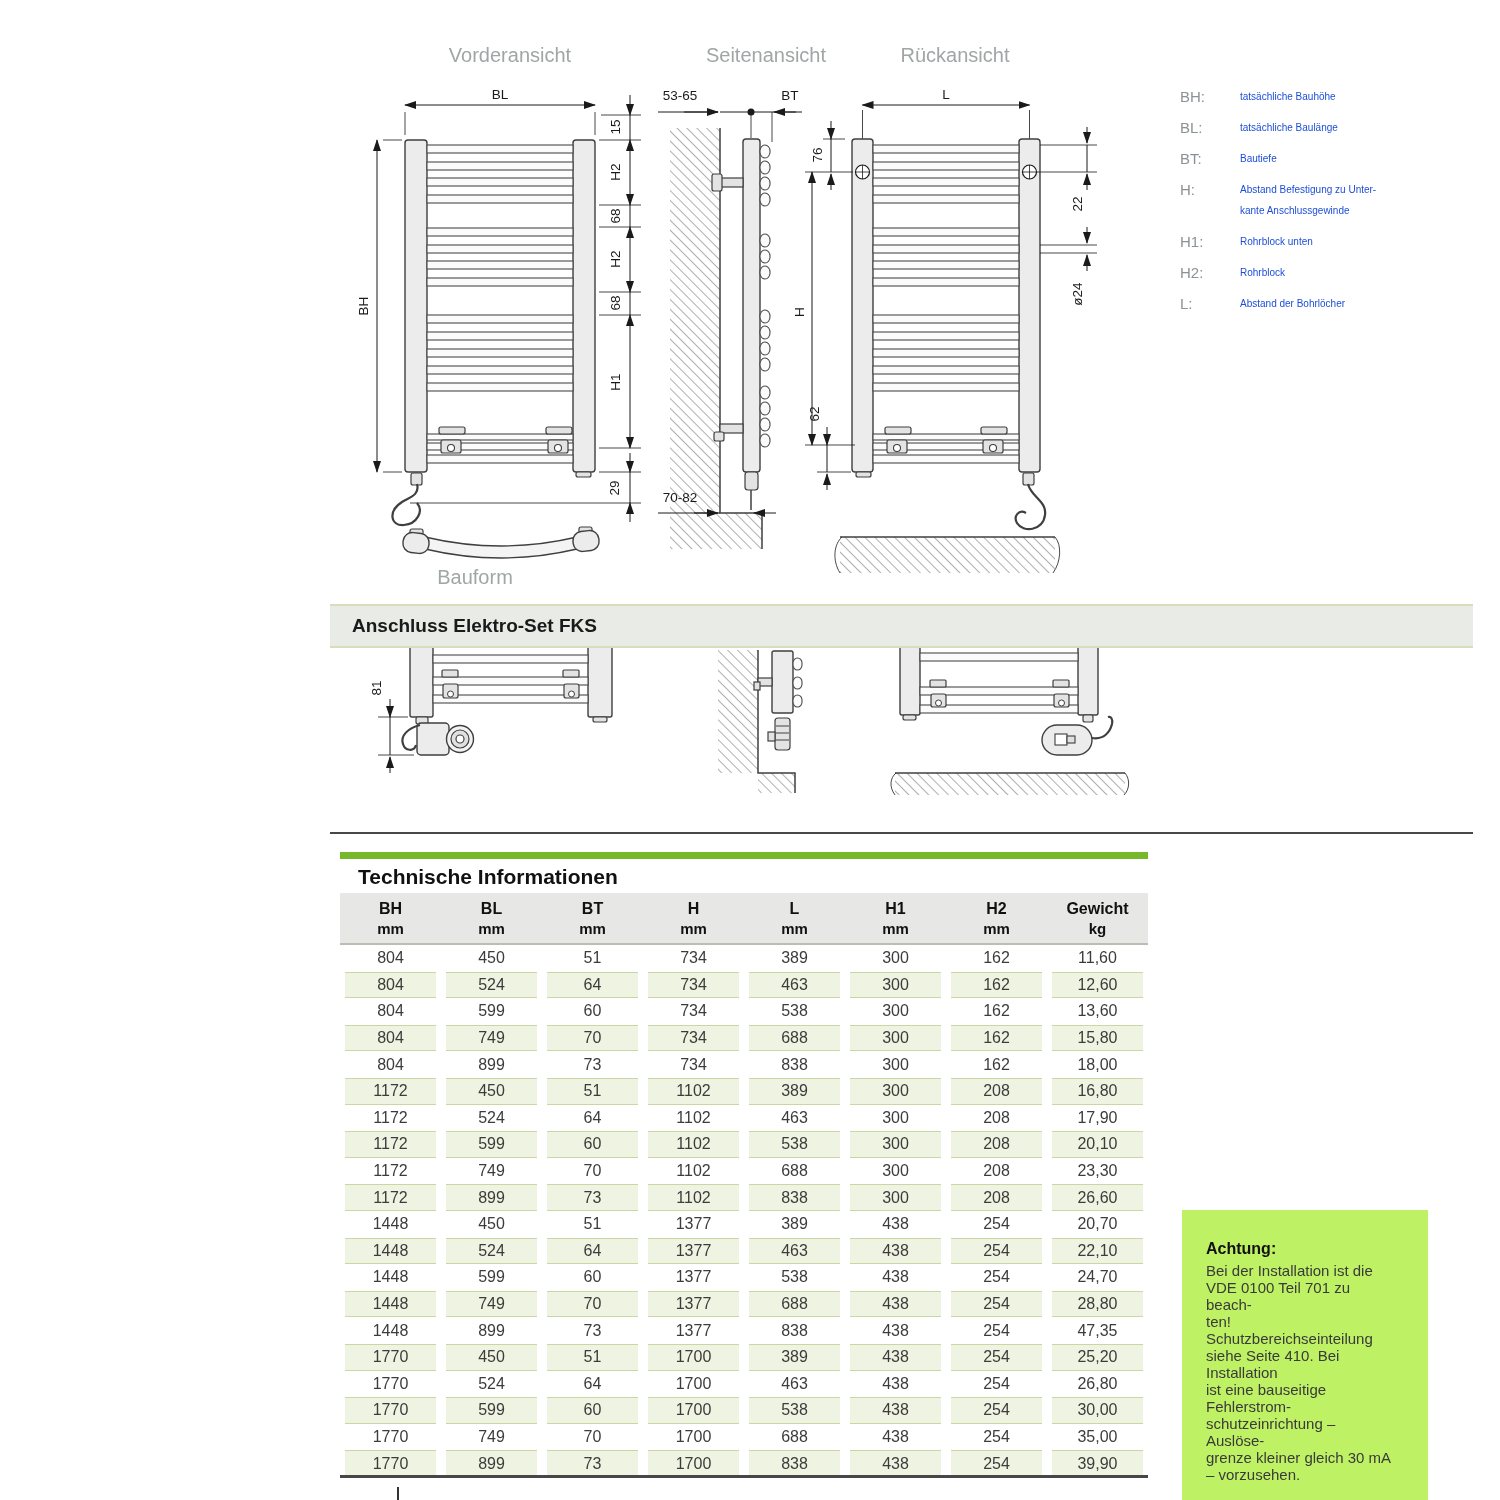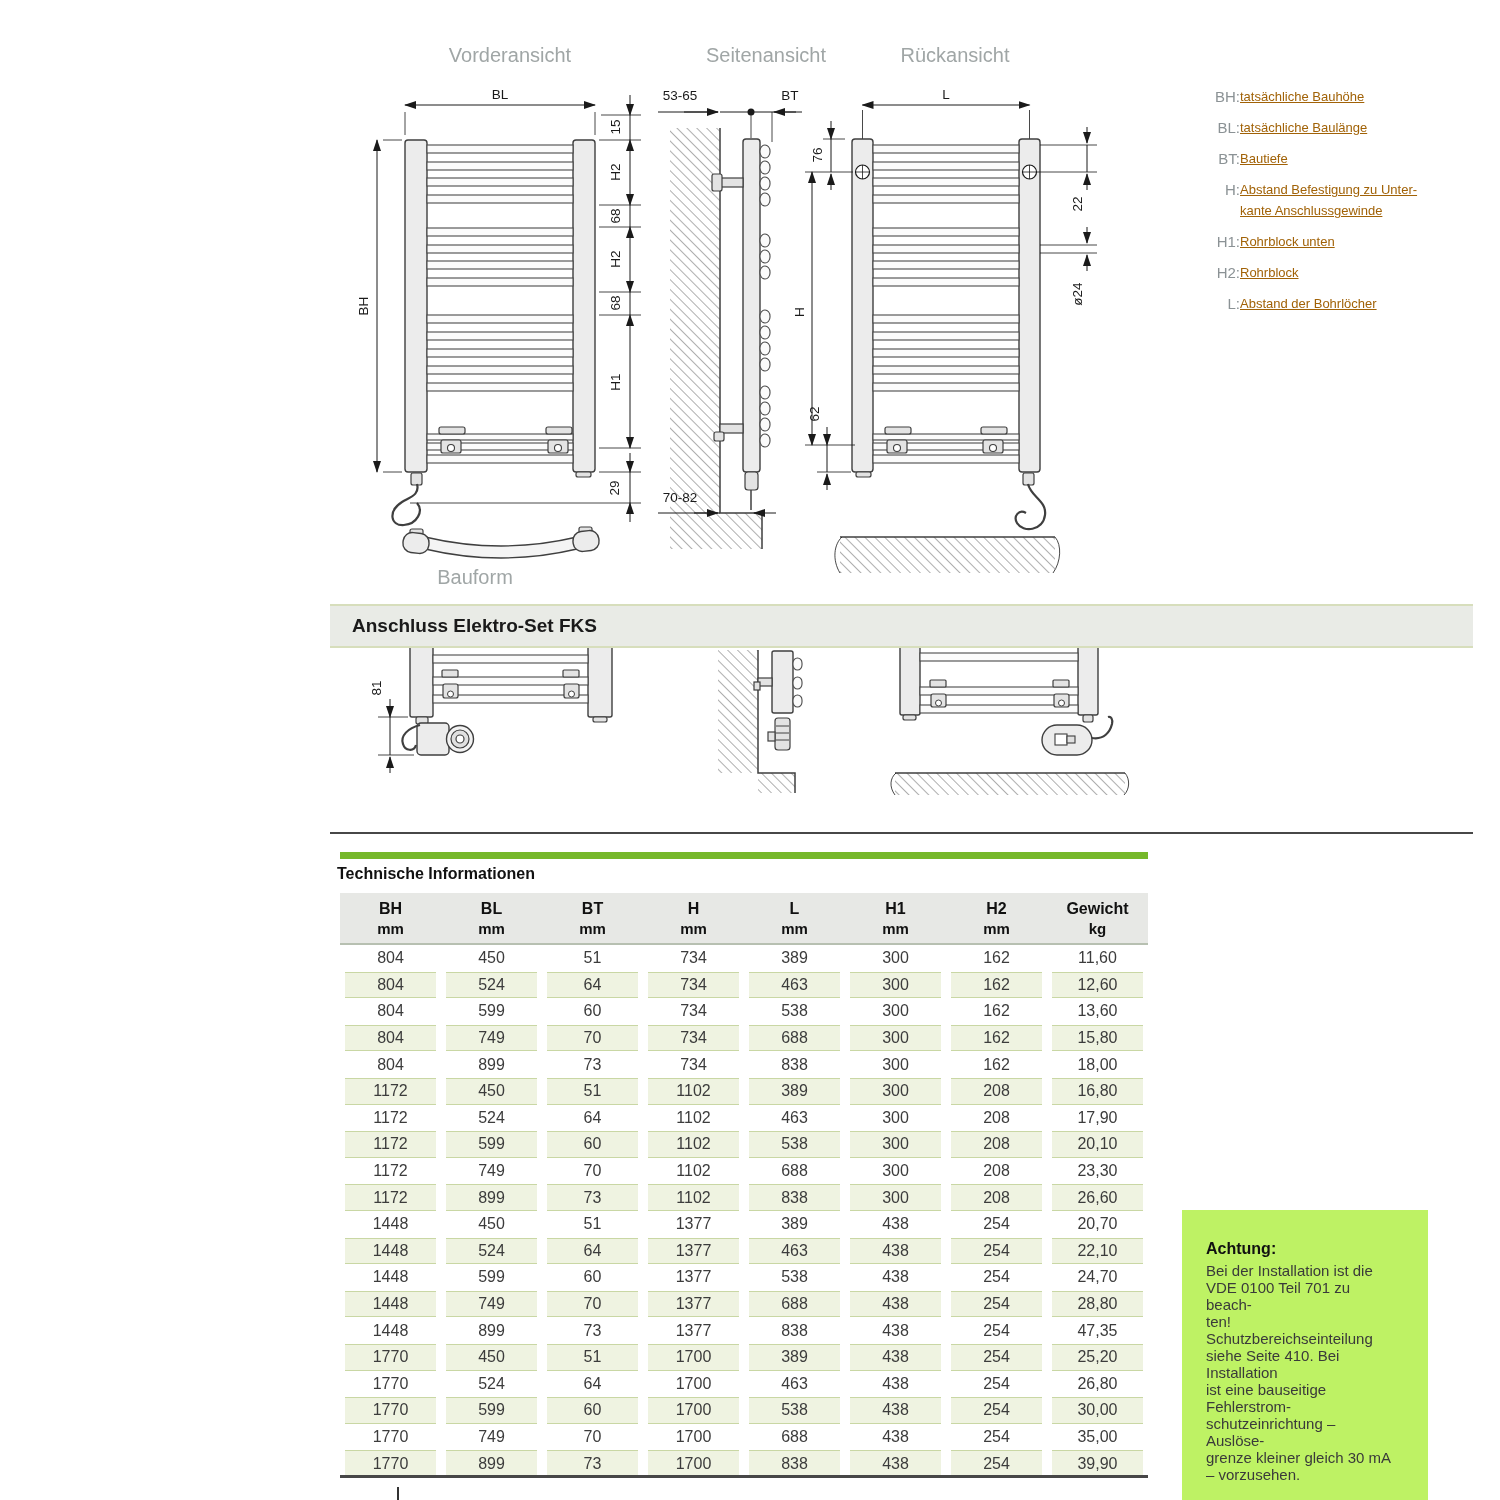--- a/index.html
+++ b/index.html
@@ -2,28 +2,28 @@
 <html><head>
 <meta charset="utf-8">
 <style>
   html,body{margin:0;padding:0;background:#fff;}
   .page{position:relative;width:1500px;height:1500px;background:#ffffff;font-family:"Liberation Sans",sans-serif;overflow:hidden;}
   .abs{position:absolute;}
   .view-title{position:absolute;top:44px;text-align:center;font-size:20px;color:#a0a6a6;}
   .bauform-label{position:absolute;left:360px;top:566px;width:230px;text-align:center;font-size:20px;color:#a0a6a6;}
   .legend{position:absolute;left:1180px;top:86px;width:300px;}
   .lg-row{display:flex;margin-bottom:10px;}
-  .lg-key{width:60px;flex:0 0 60px;font-size:15px;color:#8b9295;line-height:21px;text-align:right;}
-  .lg-text{font-size:13px;color:#a16207;line-height:21px;white-space:pre-line;text-decoration:underline;}
+  .lg-key{width:60px;flex:0 0 60px;font-size:15px;color:#8b9295;line-height:21px;}
+  .lg-text{font-size:10px;color:#1d4ed8;line-height:21px;white-space:pre-line;}
   .banner{position:absolute;left:330px;top:604px;width:1143px;height:40px;background:#e9ebe6;border-top:2px solid #d7debc;border-bottom:2px solid #d7debc;display:flex;align-items:center;box-sizing:content-box;}
   .banner span{font-size:19px;font-weight:bold;color:#1a1a1a;padding-left:22px;}
   .note{position:absolute;left:340px;top:806px;width:980px;font-size:15.5px;color:#8f9796;}
   .rule-dark{position:absolute;left:330px;top:832px;width:1143px;height:2px;background:#474747;}
   .green-bar{position:absolute;left:340px;top:852px;width:808px;height:7px;}
-  .tech-title{position:absolute;left:337px;top:865px;font-size:16px;font-weight:bold;color:#111;}
+  .tech-title{position:absolute;left:358px;top:865px;font-size:21px;font-weight:bold;color:#111;}
   .table{position:absolute;left:340px;top:893px;width:808px;}
   .thead{display:grid;grid-template-columns:repeat(8,1fr);background:#e7e8e5;height:50px;border-bottom:2px solid #b7c0b1;}
   .th{display:flex;flex-direction:column;align-items:center;justify-content:center;}
   .th .lb{font-size:16px;font-weight:bold;color:#111;line-height:20px;}
   .th .un{font-size:15px;font-weight:bold;color:#111;line-height:19px;}
   .trow{display:grid;grid-template-columns:repeat(8,1fr);height:26.6px;}
   .cell{display:flex;align-items:center;justify-content:center;font-size:16px;color:#3c3c3c;}
   .trow.green .cell{margin:0 5px;background:#eff3e1;border-top:1px solid #c9d7a4;border-bottom:1px solid #c9d7a4;box-sizing:border-box;}
   .table-bottom{position:absolute;left:340px;top:1475px;width:808px;height:3px;background:#474747;}
   .achtung{position:absolute;left:1182px;top:1210px;width:246px;height:294px;background:#bef264;box-sizing:border-box;padding:30px 32px 0 24px;}

